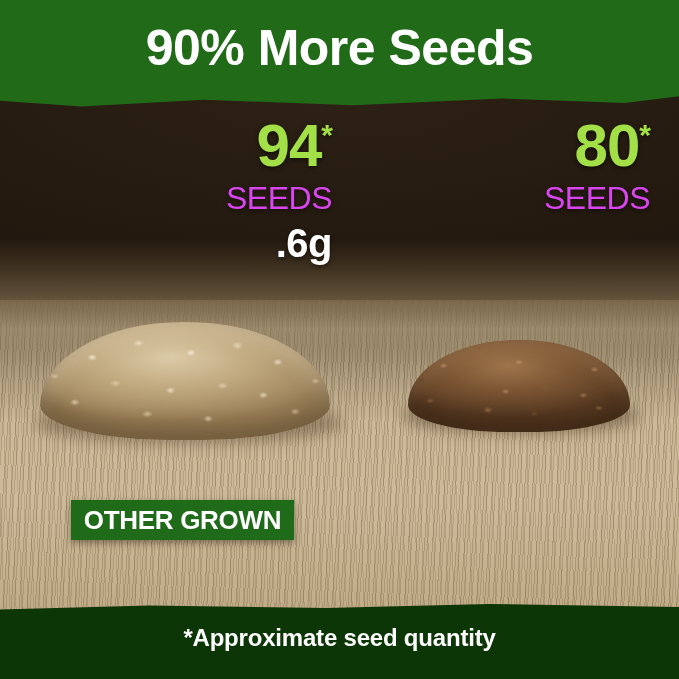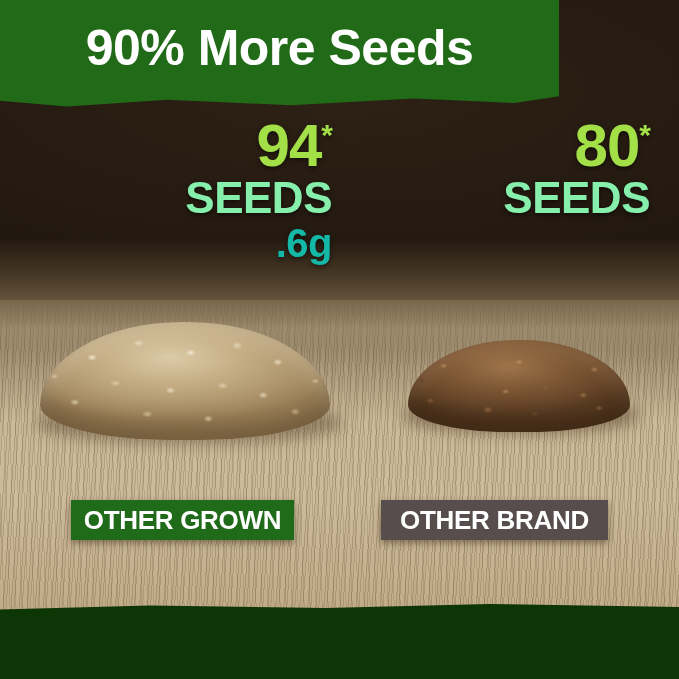--- a/index.html
+++ b/index.html
@@ -160,21 +160,21 @@
       radial-gradient(ellipse 6px 4px at 57% 80%, rgba(118,80,46,0.75), rgba(118,80,46,0) 70%),
       radial-gradient(ellipse 6px 4px at 86% 74%, rgba(160,116,72,0.7), rgba(160,116,72,0) 70%),
       radial-gradient(ellipse 5px 4px at 6% 44%, rgba(96,64,38,0.7), rgba(96,64,38,0) 70%),
       radial-gradient(ellipse 5px 4px at 94% 48%, rgba(104,70,40,0.7), rgba(104,70,40,0) 70%);
   }
 
   
   .header-banner {
     position: absolute;
     left: 0; top: 0;
-    width: 559px;
+    width: 679px;
     height: 112px;
   }
   .header-banner .band {
     position: absolute;
     left: 0; top: 0;
     width: 100%;
     height: 100%;
     background: #216b18;
     clip-path: polygon(0 0, 100% 0, 100% 86%, 92% 92%, 74% 88%, 52% 94%, 30% 89%, 12% 95%, 0 90%);
   }
@@ -239,30 +239,30 @@
     letter-spacing: -1px;
     white-space: nowrap;
     text-shadow: 0 2px 5px rgba(0,0,0,0.55);
   }
   .stat-count .asterisk {
     font-size: 30px;
     vertical-align: super;
     line-height: 0;
   }
   .stat-unit {
-    color: #86efac;
-    font-size: 44px;
-    font-weight: bold;
+    color: #d946ef;
+    font-size: 32px;
+    font-weight: normal;
     line-height: 46px;
     letter-spacing: -0.5px;
     white-space: nowrap;
     text-shadow: 0 2px 5px rgba(0,0,0,0.55);
   }
   .stat-weight {
-    color: #14b8a6;
+    color: #ffffff;
     font-size: 40px;
     font-weight: bold;
     line-height: 44px;
     letter-spacing: -0.5px;
     white-space: nowrap;
     text-shadow: 0 2px 5px rgba(0,0,0,0.5);
   }
 
   
   .brand-label {
@@ -321,19 +321,19 @@
     <div class="stat-unit">SEEDS</div>
     <div class="stat-weight">.6g</div>
   </div>
 
   <div class="stat stat-right">
     <div class="stat-count"><span>80</span><span class="asterisk">*</span></div>
     <div class="stat-unit">SEEDS</div>
   </div>
 
   <div class="brand-label brand-label-left">OTHER GROWN</div>
-  <div class="brand-label brand-label-right">OTHER BRAND</div>
 
   <div class="footer-banner">
     <div class="band"></div>
+    <div class="footer-text">*Approximate seed quantity</div>
   </div>
 
 </div>
 
 </body></html>

